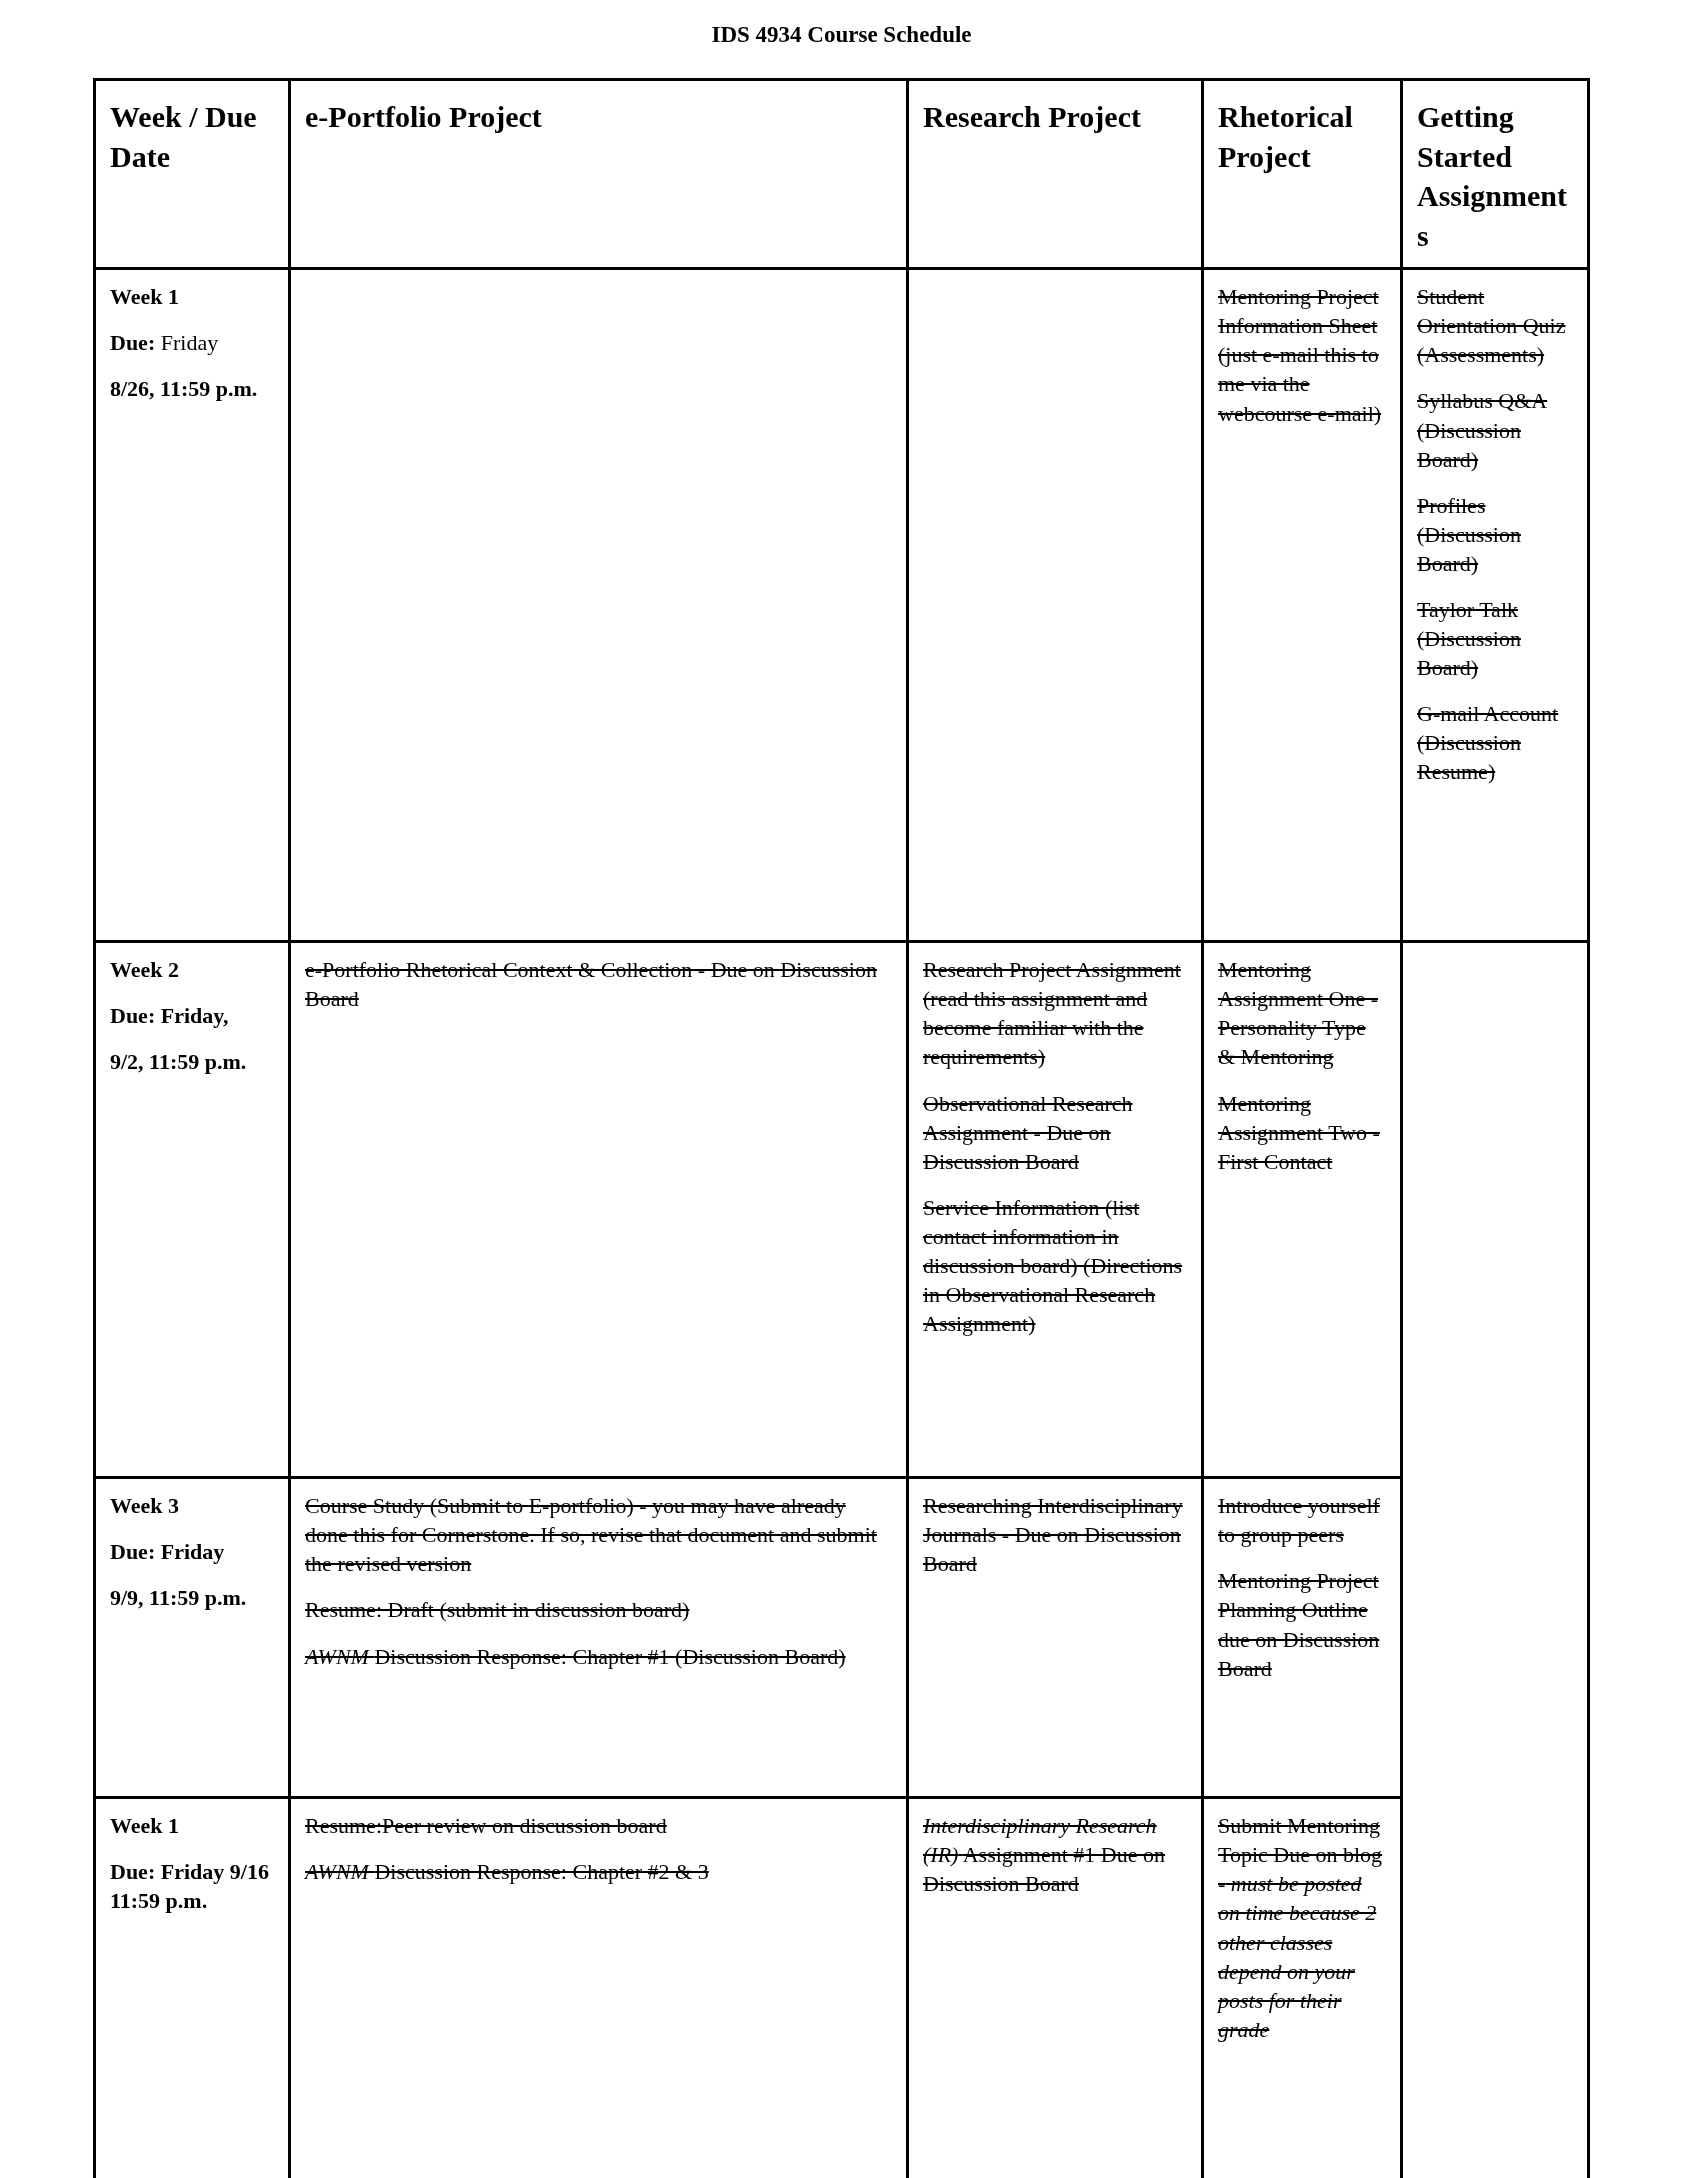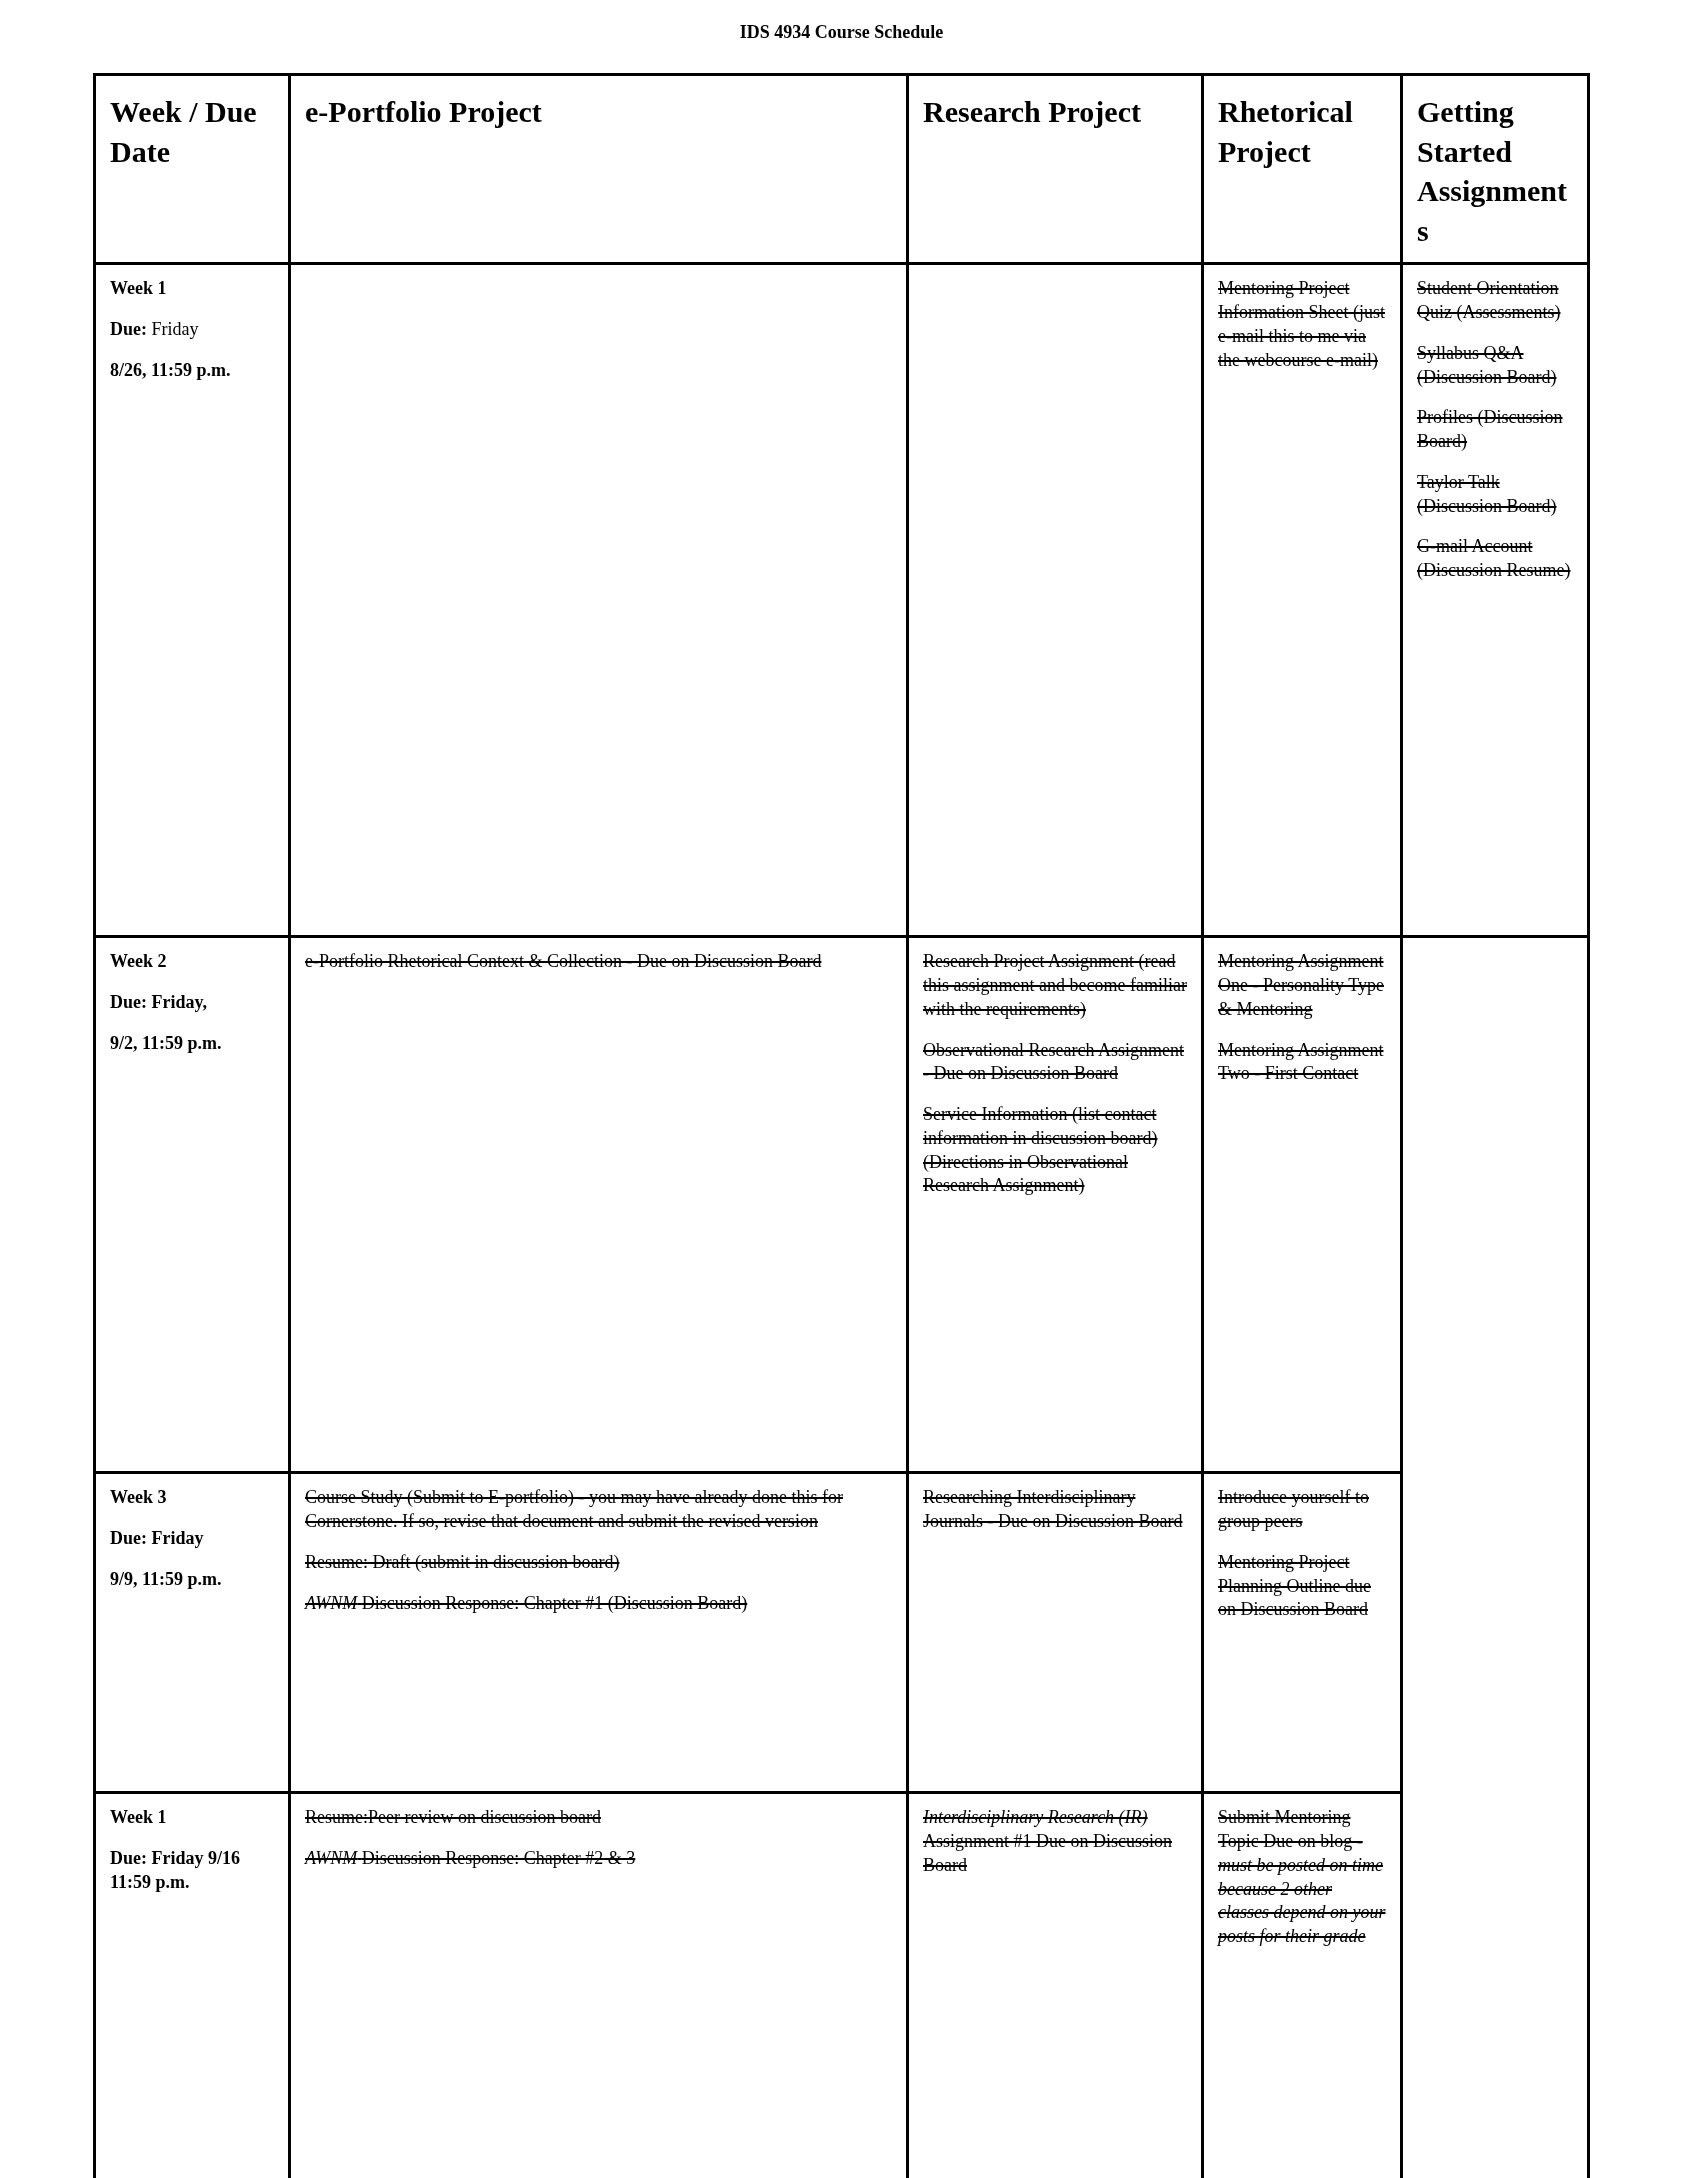--- a/index.html
+++ b/index.html
@@ -6,34 +6,34 @@
   html, body { margin: 0; padding: 0; background: #ffffff; }
   body {
     width: 1683px; height: 2178px;
     font-family: "Liberation Serif", "DejaVu Serif", serif;
     color: #000;
   }
   .page { padding-top: 22px; }
   .doc-title {
     text-align: center;
     font-weight: bold;
-    font-size: 18px;
+    font-size: 23px;
     margin-bottom: 30px;
   }
   table.schedule {
     border-collapse: collapse;
     table-layout: fixed;
     margin: 0 auto;
     width: 1494px;
   }
   th, td {
     border: 3px solid #000;
     vertical-align: top;
     padding: 12px 14px;
-    font-size: 18px;
+    font-size: 22px;
     line-height: 1.32;
     text-align: left;
     overflow-wrap: break-word;
   }
   th { font-weight: bold; padding-top: 16px; font-size: 30px; }
   th.center { text-align: left; }
   tr.hdr { height: 150px; }
   tr.r1 { height: 673px; }
   tr.r2 { height: 536px; }
   tr.r3 { height: 320px; }

